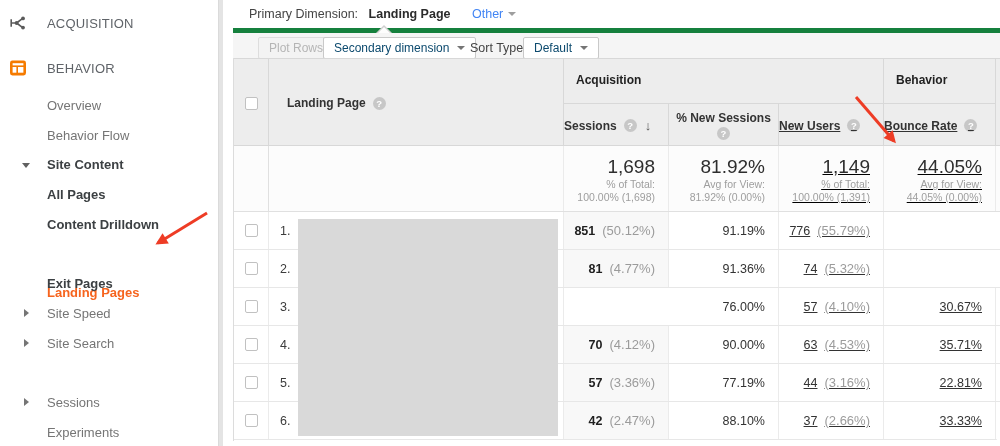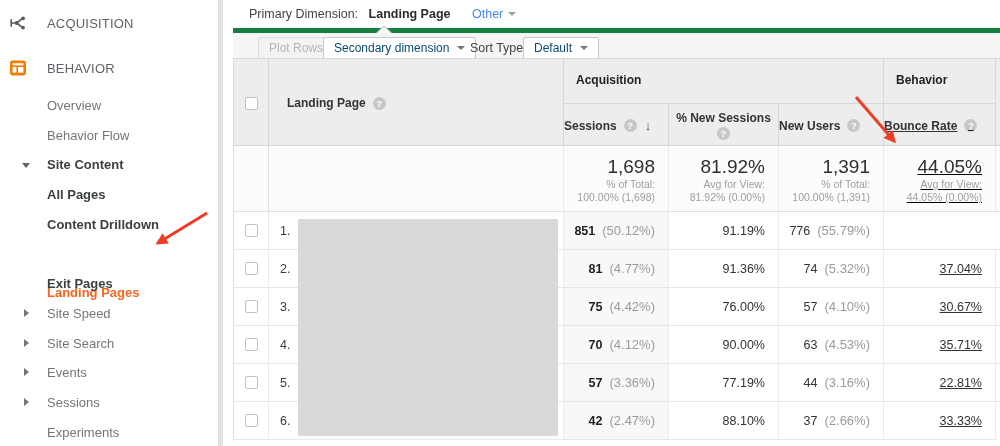--- a/index.html
+++ b/index.html
@@ -41,21 +41,21 @@
   .btn .caret-sm { border-top-color:#757575; margin-left:8px; }
   .toolbar-label { position:absolute; top:8px; font-size:12.5px; color:#444; }
 
   
   .table { position:absolute; left:10px; top:58px; width:767px; height:383px; background:#fff; border-left:1px solid #dcdcdc; }
   
   .x-check   { left:0;   width:35px; }
   .x-landing { left:35px; width:295px; }
   .x-sess    { left:330px; width:105px; }
   .x-ns      { left:435px; width:110px; }
-  .x-nu      { left:545px; width:105px; }
+  .x-nu      { left:545px; width:105px;text-decoration:underline; }
   .x-br      { left:650px; width:112px;text-decoration:underline; }
   .x-stub    { left:762px; width:5px; }
 
   .thead { position:absolute; left:0; top:0; width:767px; height:88px; background:#ededed; border-top:1px solid #d8d8d8; border-bottom:1px solid #d8d8d8; }
   .th { position:absolute; border-right:1px solid #d8d8d8; }
   .th-full { top:0; height:88px; }
   .th-group { top:0; height:44px; font-weight:bold; font-size:12px; color:#222; padding:14px 0 0 12px; }
   .th-col { top:44px; height:44px; border-top:1px solid #d8d8d8; font-weight:bold; font-size:12px; color:#333;
     display:flex; align-items:center; justify-content:flex-start; cursor:pointer; }
   .th-col-2line { flex-direction:column; justify-content:center; }
@@ -140,24 +140,20 @@
       <span class="nav-label">Exit Pages</span>
     </div>
     <div class="nav-item" style="top:303px">
       <span class="caret-right"></span>
       <span class="nav-label">Site Speed</span>
     </div>
     <div class="nav-item" style="top:333px">
       <span class="caret-right"></span>
       <span class="nav-label">Site Search</span>
     </div>
-    <div class="nav-item" style="top:362px">
-      <span class="caret-right"></span>
-      <span class="nav-label">Events</span>
-    </div>
     <div class="nav-item" style="top:392px">
       <span class="caret-right"></span>
       <span class="nav-label">Sessions</span>
     </div>
     <div class="nav-item" style="top:422px">
       <span class="nav-label">Experiments</span>
     </div>
   </div>
 
   <div class="side-strip"></div>
@@ -224,21 +220,21 @@
           <div class="sum-val">1,698</div>
           <div class="sum-sub">% of Total:</div>
           <div class="sum-sub">100.00% (1,698)</div>
         </div>
         <div class="sum-cell x-ns">
           <div class="sum-val">81.92%</div>
           <div class="sum-sub">Avg for View:</div>
           <div class="sum-sub">81.92% (0.00%)</div>
         </div>
         <div class="sum-cell x-nu">
-          <div class="sum-val">1,391</div>
+          <div class="sum-val">1,149</div>
           <div class="sum-sub">% of Total:</div>
           <div class="sum-sub">100.00% (1,391)</div>
         </div>
         <div class="sum-cell x-br">
           <div class="sum-val">44.05%</div>
           <div class="sum-sub">Avg for View:</div>
           <div class="sum-sub">44.05% (0.00%)</div>
         </div>
         <div class="sum-cell x-stub" style="border-right:none"></div>
       </div>
@@ -276,35 +272,28 @@
               <span class="bold-val">81</span>
               <span class="pct">(4.77%)</span>
             </div>
           <div class="td td-metric x-ns">
               <span>91.36%</span>
             </div>
           <div class="td td-metric x-nu">
               <span>74</span>
               <span class="pct">(5.32%)</span>
             </div>
-          <div class="td td-metric x-br">
-              <span>37.04%</span>
-            </div>
         </div>
 
         <div class="tr" style="top:76px">
           <div class="td td-check x-check">
               <span class="checkbox"></span>
             </div>
           <div class="td td-num x-landing">
               <span>3.</span>
-            </div>
-          <div class="td td-metric td-sess x-sess">
-              <span class="bold-val">75</span>
-              <span class="pct">(4.42%)</span>
             </div>
           <div class="td td-metric x-ns">
               <span>76.00%</span>
             </div>
           <div class="td td-metric x-nu">
               <span>57</span>
               <span class="pct">(4.10%)</span>
             </div>
           <div class="td td-metric x-br">
               <span>30.67%</span>

